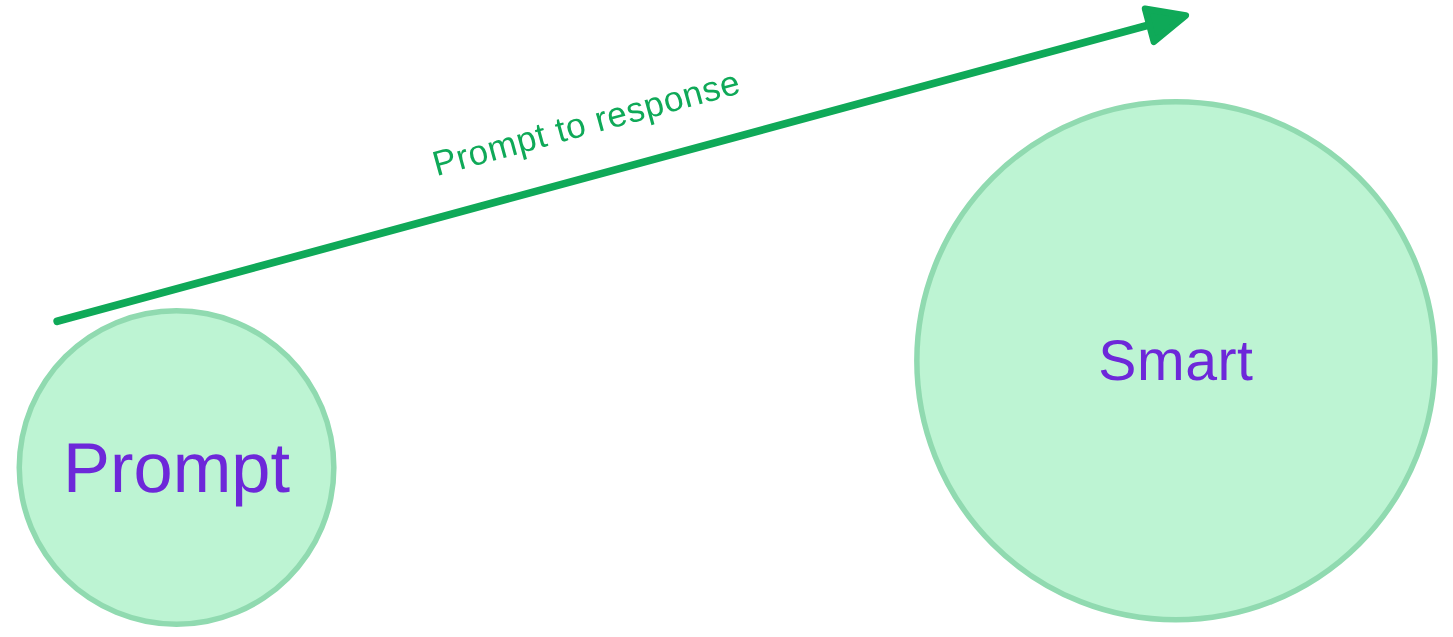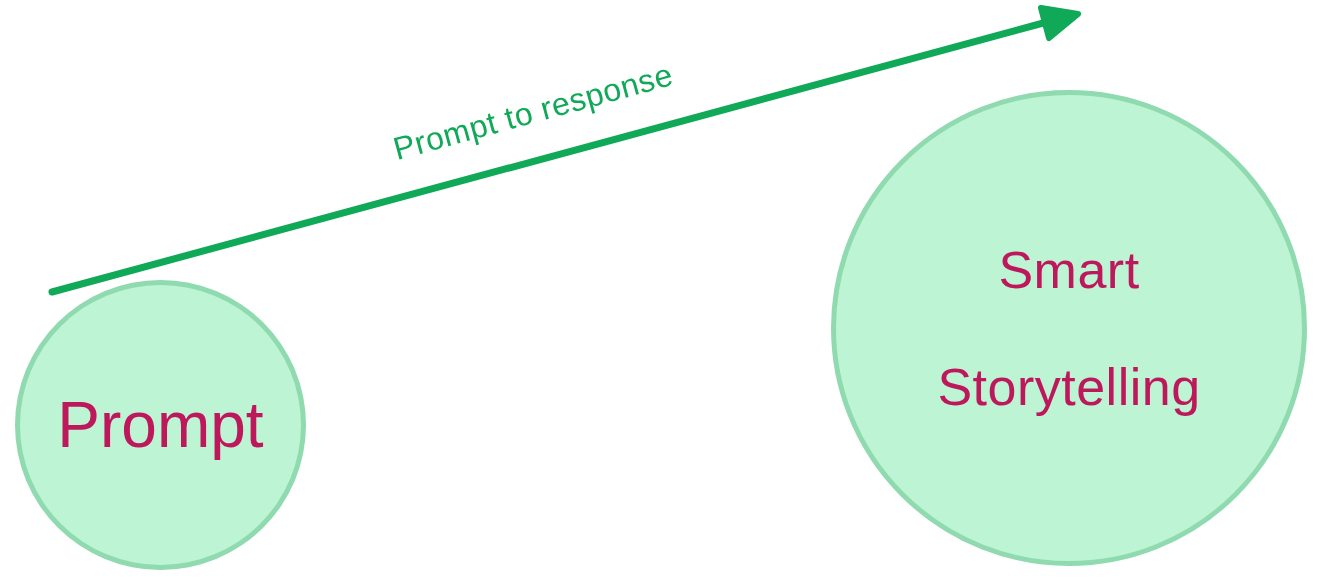--- a/index.html
+++ b/index.html
@@ -40,21 +40,21 @@
     position: absolute;
     border-radius: 50%;
     background: #bdf4d3;
     border: 5px solid #90dab0;
     box-sizing: border-box;
     display: flex;
     flex-direction: column;
     align-items: center;
     justify-content: center;
     text-align: center;
-    color: #be185d;
+    color: #6d28d9;
     gap: 37px;
   }
   .node-small {
     left: 15px;
     top: 280px;
     width: 291px;
     height: 290px;
     font-size: 64px;
   }
   .node-large {
@@ -82,16 +82,15 @@
   </svg>
 
   <div class="arrow-label">Prompt to response</div>
 
   <div class="node node-small">
     <span class="node-line">Prompt</span>
   </div>
 
   <div class="node node-large">
     <span class="node-line">Smart</span>
-    <span class="node-line">Storytelling</span>
   </div>
 
 </div>
 
 </body></html>

